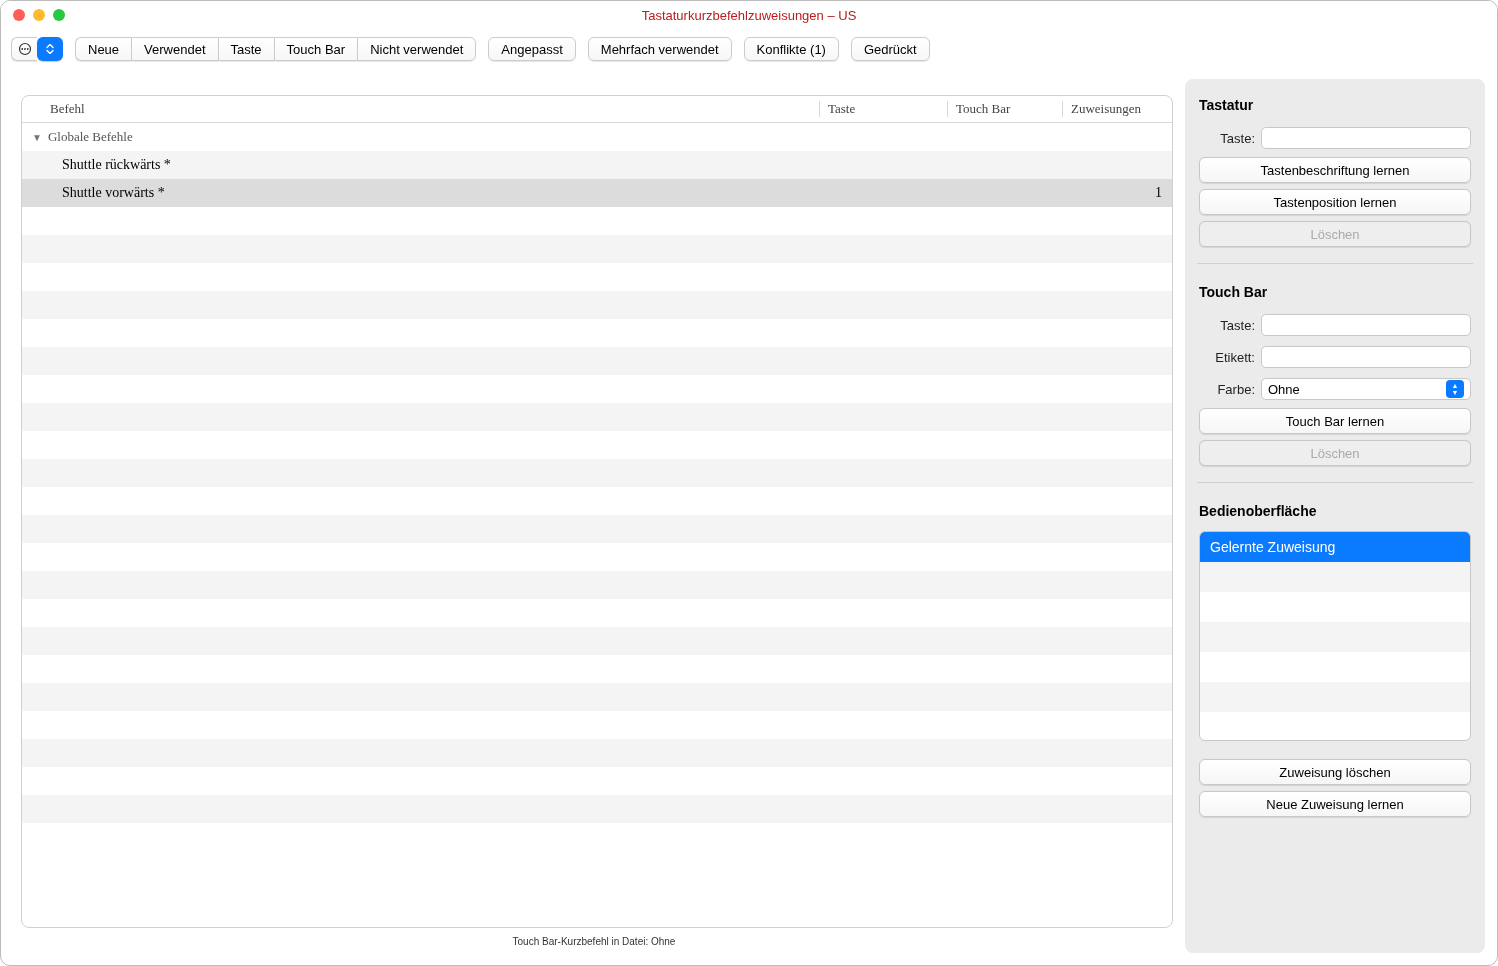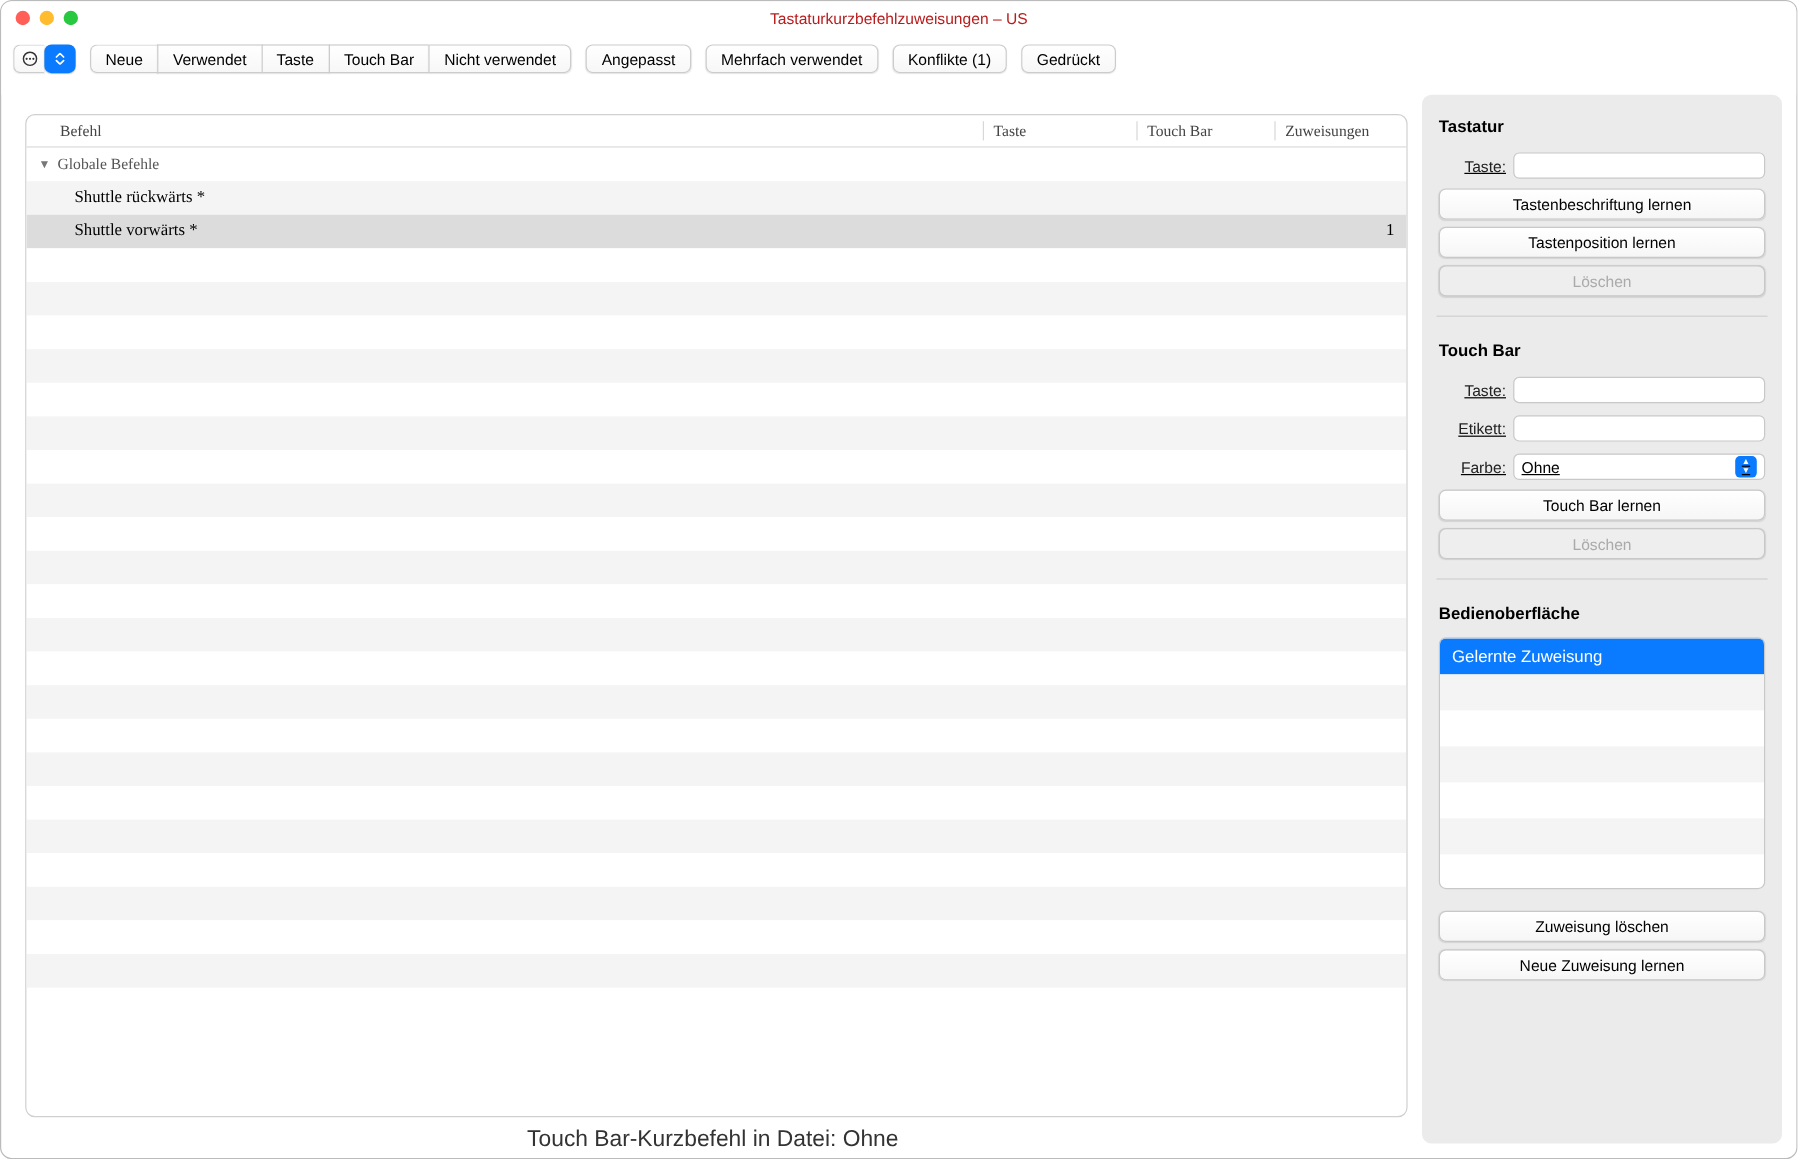--- a/index.html
+++ b/index.html
@@ -87,24 +87,24 @@
 .group { display:flex; align-items:center; padding:6px 10px; color:#555; font-size:13px; background:#fff;}
 .group .chev { margin-right:6px; font-size:10px; color:#777;}
 .row { display:flex; align-items:center; height:28px; font-size:14px; padding-left:40px;}
 .row:nth-child(even) { background:#f4f4f4; }
 .row.sel { background:#dcdcdc; }
 .row .cmdcell { flex:1; }
 .row .zucell { width:105px; text-align:right; padding-right:10px;}
 .stripes .stripe { height:28px; }
 .stripes .stripe:nth-child(odd) { background:#fff; }
 .stripes .stripe:nth-child(even) { background:#f4f4f4; }
-.footer { text-align:center; padding:8px 0 4px; font-size:19px; color:#333;}
+.footer { text-align:center; padding:8px 0 18px; font-size:10px; color:#333;}
 .sidebar { width:300px; background:#ebebeb; border-radius:8px; margin:0 12px 12px 6px; padding:14px; display:flex; flex-direction:column; gap:6px;}
 .sidebar h3 { font-size:14px; font-weight:700; margin:4px 0 6px; }
-.frow { display:flex; align-items:center; gap:6px; margin:2px 0;text-decoration:underline;}
+.frow { display:flex; align-items:center; gap:6px; margin:2px 0;}
 .frow label { width:56px; text-align:right; font-size:13px; color:#222;}
 .frow input[type=text], .frow .selectbox {flex:1; height:22px; border:0.5px solid #c8c8c8; border-radius:5px; background:#fff; font-size:13px; padding:0 6px;}
 .btn { height:26px; border:0.5px solid #c8c8c8; border-radius:6px; background:linear-gradient(#fff,#f6f6f6); font-size:13px; box-shadow:0 0.5px 1px rgba(0,0,0,0.1);}
 .btn.full { width:100%; }
 .btn.disabled { color:#aaa; background:#eee; }
 .selectbox { display:flex; align-items:center; justify-content:space-between; padding-right:2px;}
 .selchev { width:18px; height:18px; background:#0a7aff; border-radius:4px; display:flex; flex-direction:column; align-items:center; justify-content:center; color:#fff; font-size:7px; line-height:7px;}
 .sep-h { height:1px; background:#d0d0d0; margin:10px -2px;}
 .listbox { height:210px; border:0.5px solid #c8c8c8; border-radius:6px; background:#fff; overflow:hidden;}
 .listbox .item { height:30px; display:flex; align-items:center; padding:0 10px; font-size:14px;}

